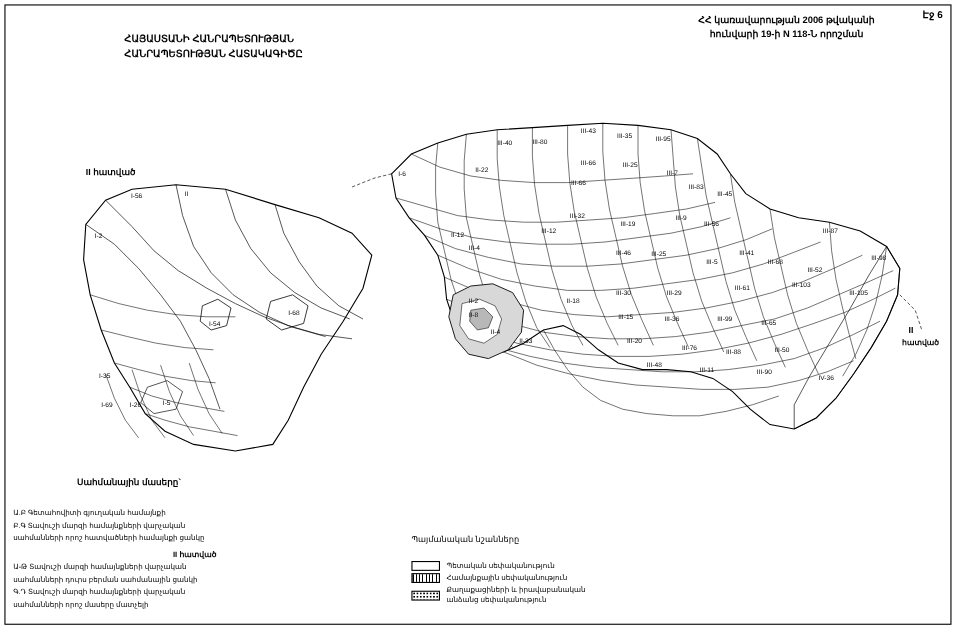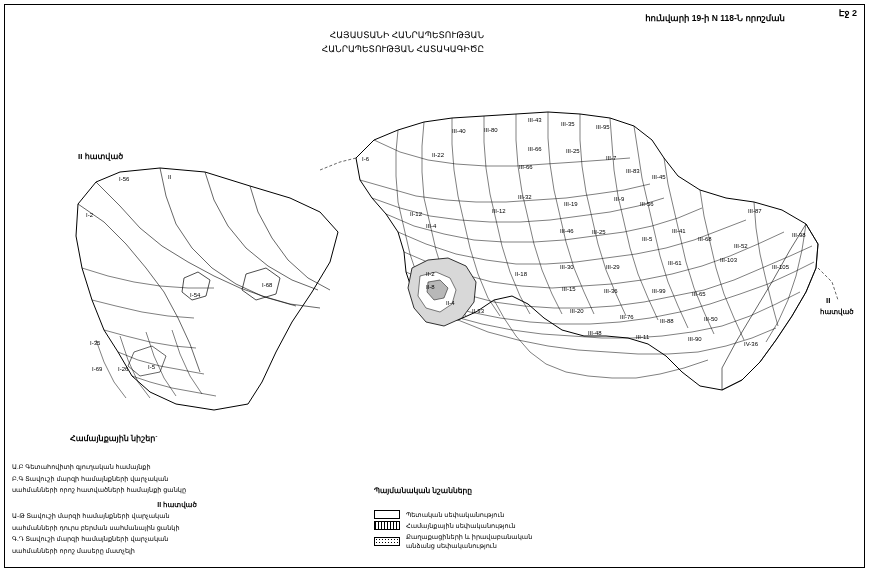--- a/index.html
+++ b/index.html
@@ -33,26 +33,26 @@
   }
   .page-num {
     position: absolute;
     right: 12px;
     top: 8px;
     font-size: 9px;
     font-weight: bold;
   }
   .title-block {
     position: absolute;
-    left: 124px;
+    left: 113px;
     top: 28px;
     width: 360px;
-    text-align: right;
+    text-align: left;
     font-size: 9px;
-    font-weight: normal;
+    font-weight: bold;
     line-height: 14px;
   }
   .title-block div { white-space: nowrap; }
   .approve-block {
     position: absolute;
     right: 24px;
     top: 12px;
     width: 260px;
     text-align: center;
     font-size: 8.5px;
@@ -82,21 +82,21 @@
   }
   .legend-left .item { margin-bottom: 2px; }
   .legend-right {
     position: absolute;
     left: 374px;
     top: 486px;
     width: 260px;
     font-size: 7px;
   }
   .legend-right .rt-title {
-    font-weight: bold;
+    font-weight: normal;
     font-size: 7.5px;
     margin-bottom: 15px;
   }
   .lr-row {
     display: flex;
     align-items: center;
     margin-bottom: 2px;
   }
   .swatch {
     width: 26px;
@@ -130,23 +130,24 @@
     width: 869px;
     height: 572px;
   }
 </style>
 </head>
 <body>
 
 <div id="page">
   <div class="frame"></div>
 
-  <div class="page-num">Էջ 2</div>
+  <div class="page-num">Էջ 6</div>
 
   <div class="approve-block">
+    <div>ՀՀ կառավարության 2006 թվականի</div>
     <div>հունվարի 19-ի N 118-Ն որոշման</div>
   </div>
 
   <div class="title-block">
     <div>ՀԱՅԱՍՏԱՆԻ ՀԱՆՐԱՊԵՏՈՒԹՅԱՆ</div>
     <div>ՀԱՆՐԱՊԵՏՈՒԹՅԱՆ ՀԱՏԱԿԱԳԻԾԸ</div>
   </div>
 
   <svg id="mapsvg" viewBox="0 0 869 572" xmlns="http://www.w3.org/2000/svg">
     <g fill="none" stroke="#000" stroke-width="0.8">
@@ -273,21 +274,21 @@
     <span class="marker-pos" style="left:588px;top:330px;">III-48</span>
     <span class="marker-pos" style="left:636px;top:334px;">III-11</span>
     <span class="marker-pos" style="left:688px;top:336px;">III-90</span>
     <span class="marker-pos" style="left:744px;top:341px;">IV-36</span>
   </div>
 
   <div class="map-label" style="left:78px;top:152px;">II հատված</div>
   <div class="map-label" style="left:826px;top:296px;">II</div>
   <div class="map-label" style="left:820px;top:308px;font-size:7px;">հատված</div>
 
-  <div class="legend-title">Համայնքային նիշեր`</div>
+  <div class="legend-title">Սահմանային մասերը`</div>
 
   <div class="legend-left">
     <div class="item">Ա.Բ Գետահովիտի գյուղական համայնքի</div>
     <div class="item">Բ.Գ Տավուշի մարզի համայնքների վարչական</div>
     <div class="item">    սահմանների որոշ հատվածների համայնքի ցանկը</div>
     <div class="grp-head">II հատված</div>
     <div class="item">Ա-Թ Տավուշի մարզի համայնքների վարչական</div>
     <div class="item">    սահմանների դուրս բերման սահմանային ցանկի</div>
     <div class="item">Գ.Դ Տավուշի մարզի համայնքների վարչական</div>
     <div class="item">    սահմանների որոշ մասերը մատչելի</div>

